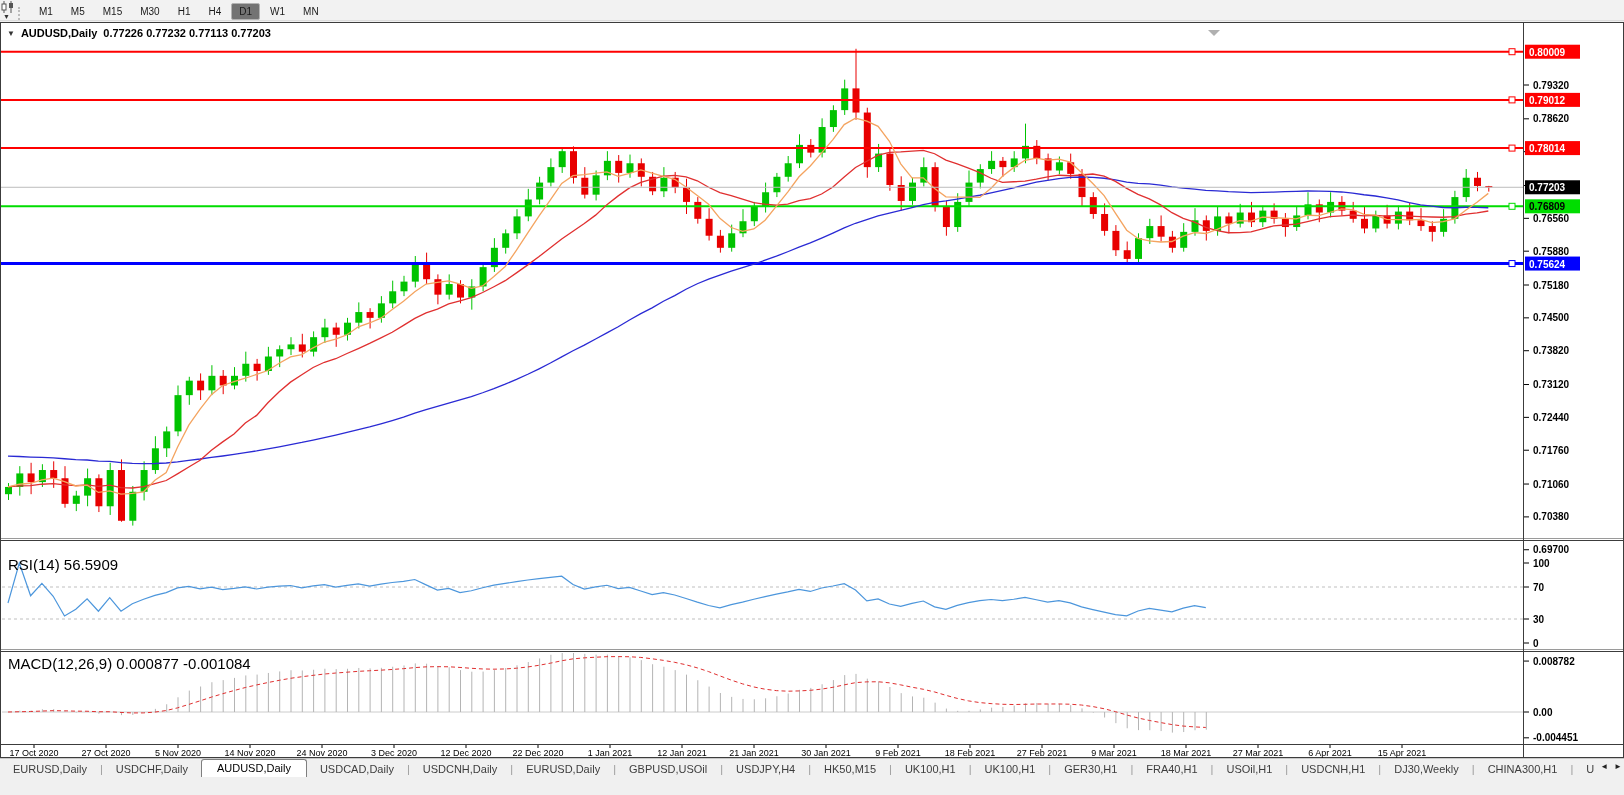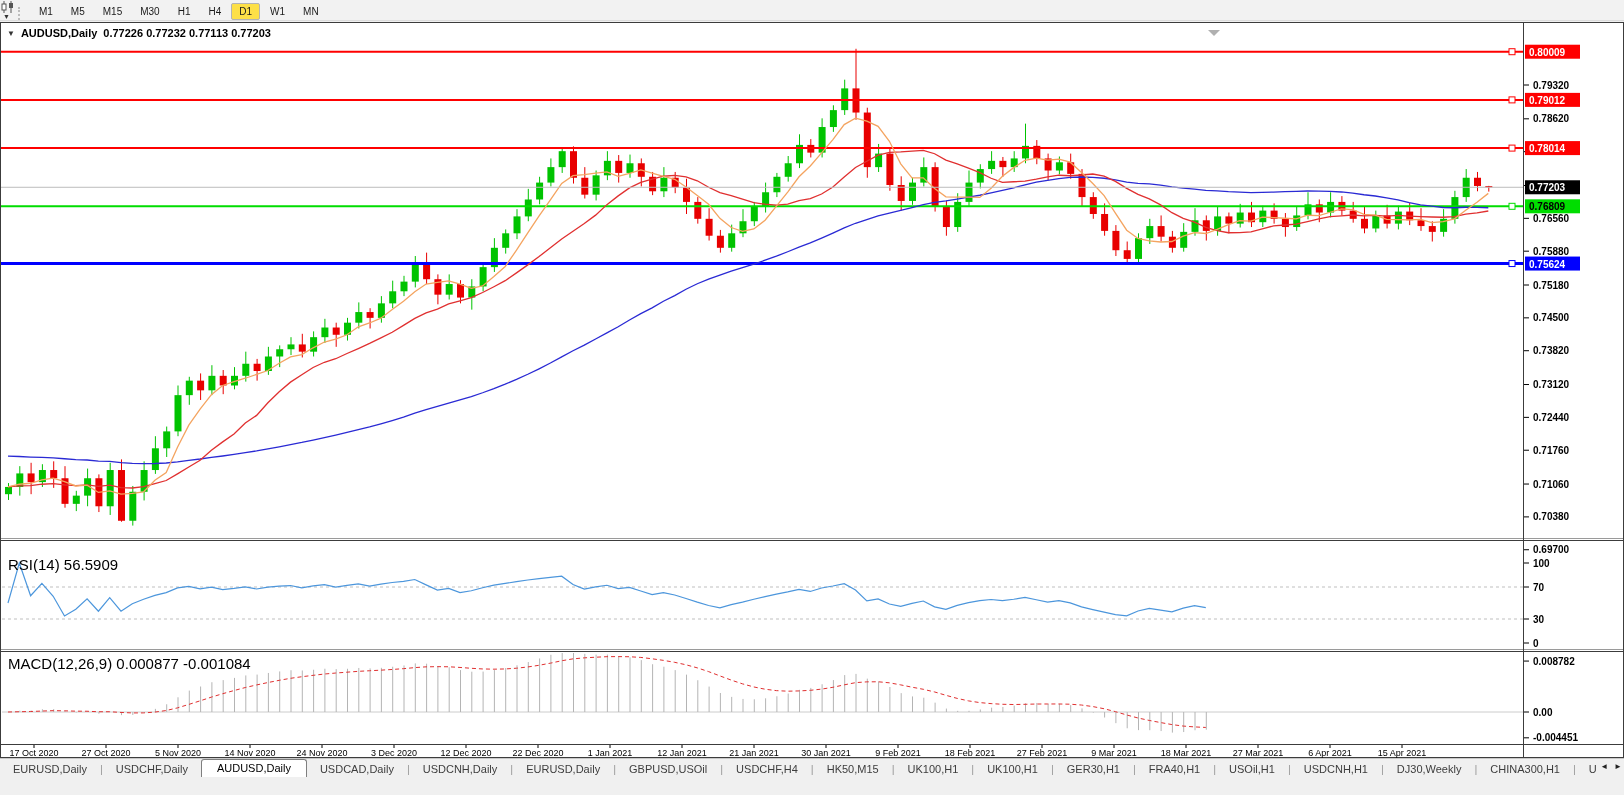--- a/index.html
+++ b/index.html
@@ -3,21 +3,21 @@
 <meta charset="utf-8">
 <style>
   html,body{margin:0;padding:0;background:#f0f0f0;width:1624px;height:795px;overflow:hidden;
     font-family:"Liberation Sans",sans-serif;-webkit-font-smoothing:none}
   .toolbar{position:absolute;top:0;left:0;width:1624px;height:20px;background:#f2f2f2;
     border-bottom:1px solid #dcdcdc;display:flex;align-items:flex-end;font-size:10px;color:#1a1a1a}
   .tool-icon{display:flex;align-items:center;padding:0 4px 0 3px;gap:2px}
   .caret{font-size:7px;color:#333}
   .grip{width:4px;height:13px;border-left:2px dotted #bdbdbd;margin:0 6px 0 4px}
   .tfbtn{padding:2px 7px;margin:0 1px;border:1px solid transparent;border-radius:2px;cursor:default}
-  .tfbtn.active{background:#fde047;border-color:#b3b3b3}
+  .tfbtn.active{background:#737373;border-color:#b3b3b3}
   .chart-bg{position:absolute;top:22px;left:0;width:1624px;height:736px;background:#fff}
   svg{position:absolute;top:0;left:0}
   svg text{font-family:"Liberation Sans",sans-serif}
   .hdr{position:absolute;top:27px;left:7px;font-size:11px;font-weight:bold;color:#000;
     display:flex;align-items:center;gap:6px;z-index:5}
   .hdr .caret{font-size:8px}
   .pane-label{position:absolute;left:8px;font-size:15px;color:#000;z-index:5}
   .rsi-label{top:556px}
   .macd-label{top:655px}
   .tabbar{position:absolute;top:758px;left:0;width:1624px;height:19px;background:#f0f0f0;
@@ -612,21 +612,21 @@
       <div class="tab">USDCHF,Daily</div>
       <div class="tab active">AUDUSD,Daily</div>
       <div class="tab">USDCAD,Daily</div>
       <span class="tabsep">|</span>
       <div class="tab">USDCNH,Daily</div>
       <span class="tabsep">|</span>
       <div class="tab">EURUSD,Daily</div>
       <span class="tabsep">|</span>
       <div class="tab">GBPUSD,USOil</div>
       <span class="tabsep">|</span>
-      <div class="tab">USDCHF,H4</div>
+      <div class="tab">USDJPY,H4</div>
       <span class="tabsep">|</span>
       <div class="tab">HK50,M15</div>
       <span class="tabsep">|</span>
       <div class="tab">UK100,H1</div>
       <span class="tabsep">|</span>
       <div class="tab">UK100,H1</div>
       <span class="tabsep">|</span>
       <div class="tab">GER30,H1</div>
       <span class="tabsep">|</span>
       <div class="tab">FRA40,H1</div>

